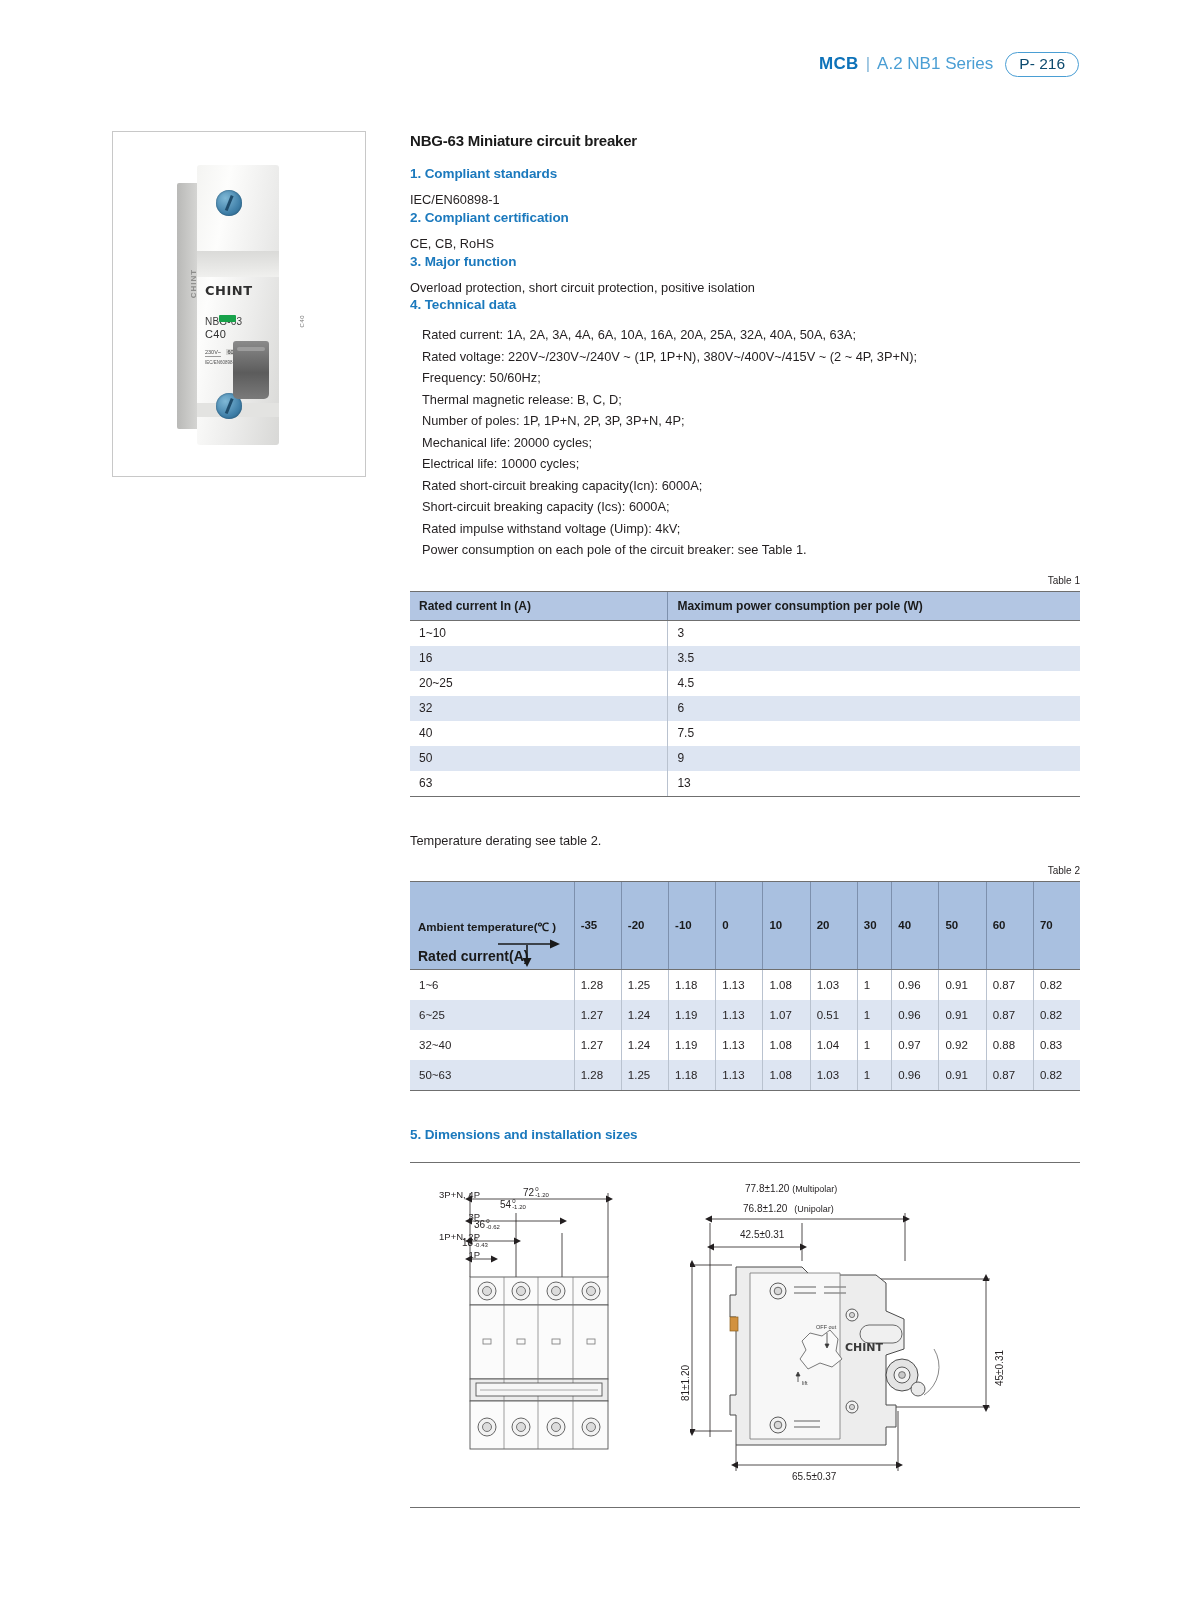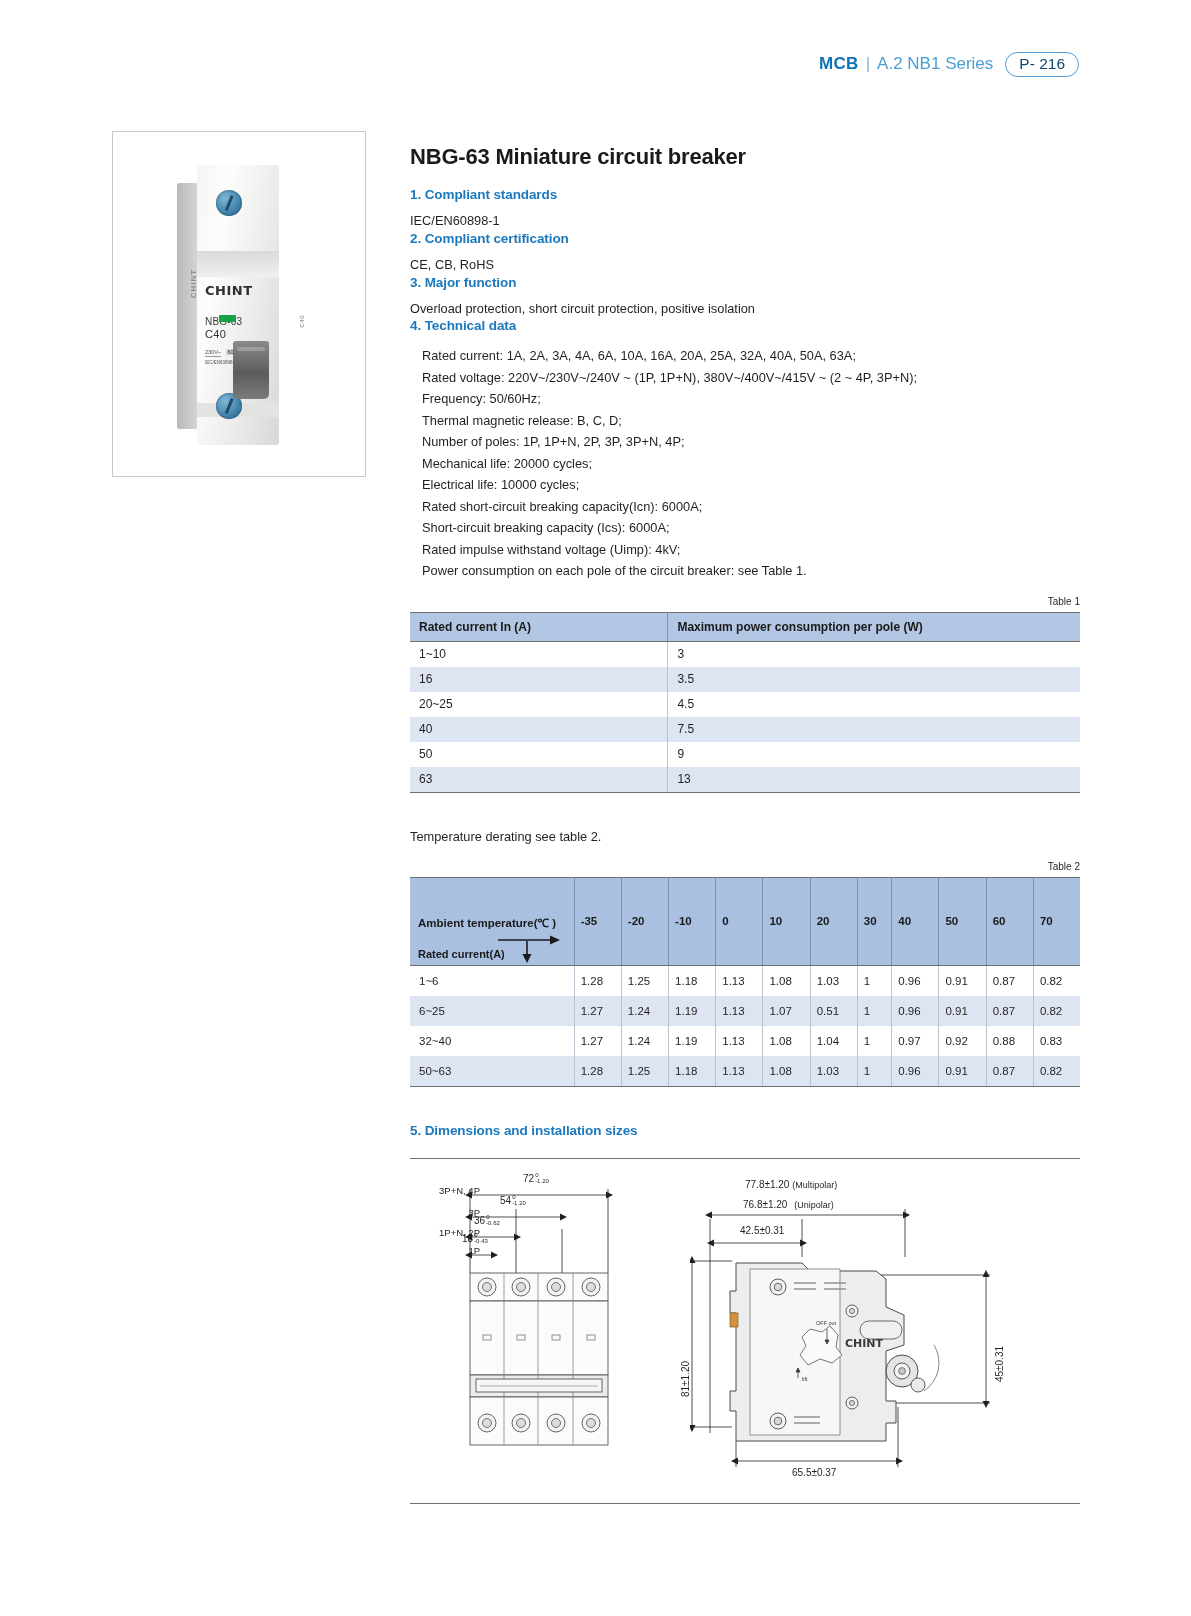--- a/index.html
+++ b/index.html
@@ -93,21 +93,21 @@
     background:#9c9c9c;border-radius:2px;
   }
   .brk-rot{
     position:absolute;right:4px;top:150px;font-size:6px;color:#777;
     transform:rotate(-90deg);transform-origin:right top;letter-spacing:.5px;
   }
 
   
   .main{position:absolute;left:410px;top:132px;width:670px;}
   h1.title{
-    font-size:22px;font-weight:bold;color:#1a1a1a;margin:12px 0 17px 0;
+    font-size:15px;font-weight:bold;color:#1a1a1a;margin:0 0 17px 0;
     letter-spacing:-.2px;
   }
   h2.sec{
     font-size:13.5px;font-weight:bold;color:#1b79bd;margin:0 0 9px 0;
     letter-spacing:-.1px;
   }
   .sec-gap{margin-top:19px;}
   p.body{font-size:12.8px;color:#231f20;margin:0 0 0 0;line-height:1.55;}
   .spec-list{margin:12px;padding:0;list-style:none;}
   .spec-list li{font-size:12.8px;color:#231f20;line-height:1.68;}
@@ -135,21 +135,21 @@
   .t2{font-size:11.5px;}
   .t2 th.corner{
     background:#a9c0e0;border-top:1.4px solid #6f6f6f;border-bottom:1.4px solid #6f6f6f;
     padding:0;vertical-align:middle;width:24.5%;
   }
   .corner-in{position:relative;height:56px;margin-top:31px;}
   .corner-top{
     position:absolute;left:8px;top:6px;font-size:11.5px;font-weight:bold;color:#1a1a1a;
   }
   .corner-bot{
-    position:absolute;left:8px;bottom:5px;font-size:11px;font-weight:bold;color:#1a1a1a;
+    position:absolute;left:8px;bottom:5px;font-size:14px;font-weight:bold;color:#1a1a1a;
   }
   .arrow-right{position:absolute;left:88px;top:26px;width:62px;height:10px;}
   .arrow-down{position:absolute;left:112px;bottom:2px;width:10px;height:22px;}
   .t2 th.tcol{
     background:#a9c0e0;color:#1a1a1a;font-weight:bold;font-size:11.5px;
     text-align:left;padding:7px 6px;
     border-top:1.4px solid #6f6f6f;border-bottom:1.4px solid #6f6f6f;
     border-left:1px solid #7d90ad;
   }
   .t2 td{
@@ -251,20 +251,24 @@
           <td>1~10</td>
           <td>3</td>
         </tr>
         <tr>
           <td>16</td>
           <td>3.5</td>
         </tr>
         <tr>
           <td>20~25</td>
           <td>4.5</td>
+        </tr>
+        <tr>
+          <td>32</td>
+          <td>6</td>
         </tr>
         <tr>
           <td>40</td>
           <td>7.5</td>
         </tr>
         <tr>
           <td>50</td>
           <td>9</td>
         </tr>
         <tr>
@@ -442,21 +446,21 @@
         <rect x="66" y="202" width="126" height="13"></rect>
       </g>
       <line x1="70" y1="209" x2="188" y2="209" stroke="#999" stroke-width="0.8"></line>
     </svg>
 
     <div class="dlabel" style="left:-8px;top:18px;width:78px;">3P+N, 4P</div>
     <div class="dlabel" style="left:-8px;top:40px;width:78px;">3P</div>
     <div class="dlabel" style="left:-8px;top:60px;width:78px;">1P+N, 2P</div>
     <div class="dlabel" style="left:-8px;top:78px;width:78px;">1P</div>
 
-    <div class="dimtxt" style="left:113px;top:6px;">
+    <div class="dimtxt" style="left:113px;top:16px;">
       <span>72</span><span class="tol"><span>0</span><span>-1.20</span></span>
     </div>
     <div class="dimtxt" style="left:90px;top:28px;">
       <span>54</span><span class="tol"><span>0</span><span>-1.20</span></span>
     </div>
     <div class="dimtxt" style="left:64px;top:48px;">
       <span>36</span><span class="tol"><span>0</span><span>-0.62</span></span>
     </div>
     <div class="dimtxt" style="left:52px;top:66px;">
       <span>18</span><span class="tol"><span>0</span><span>-0.43</span></span>

